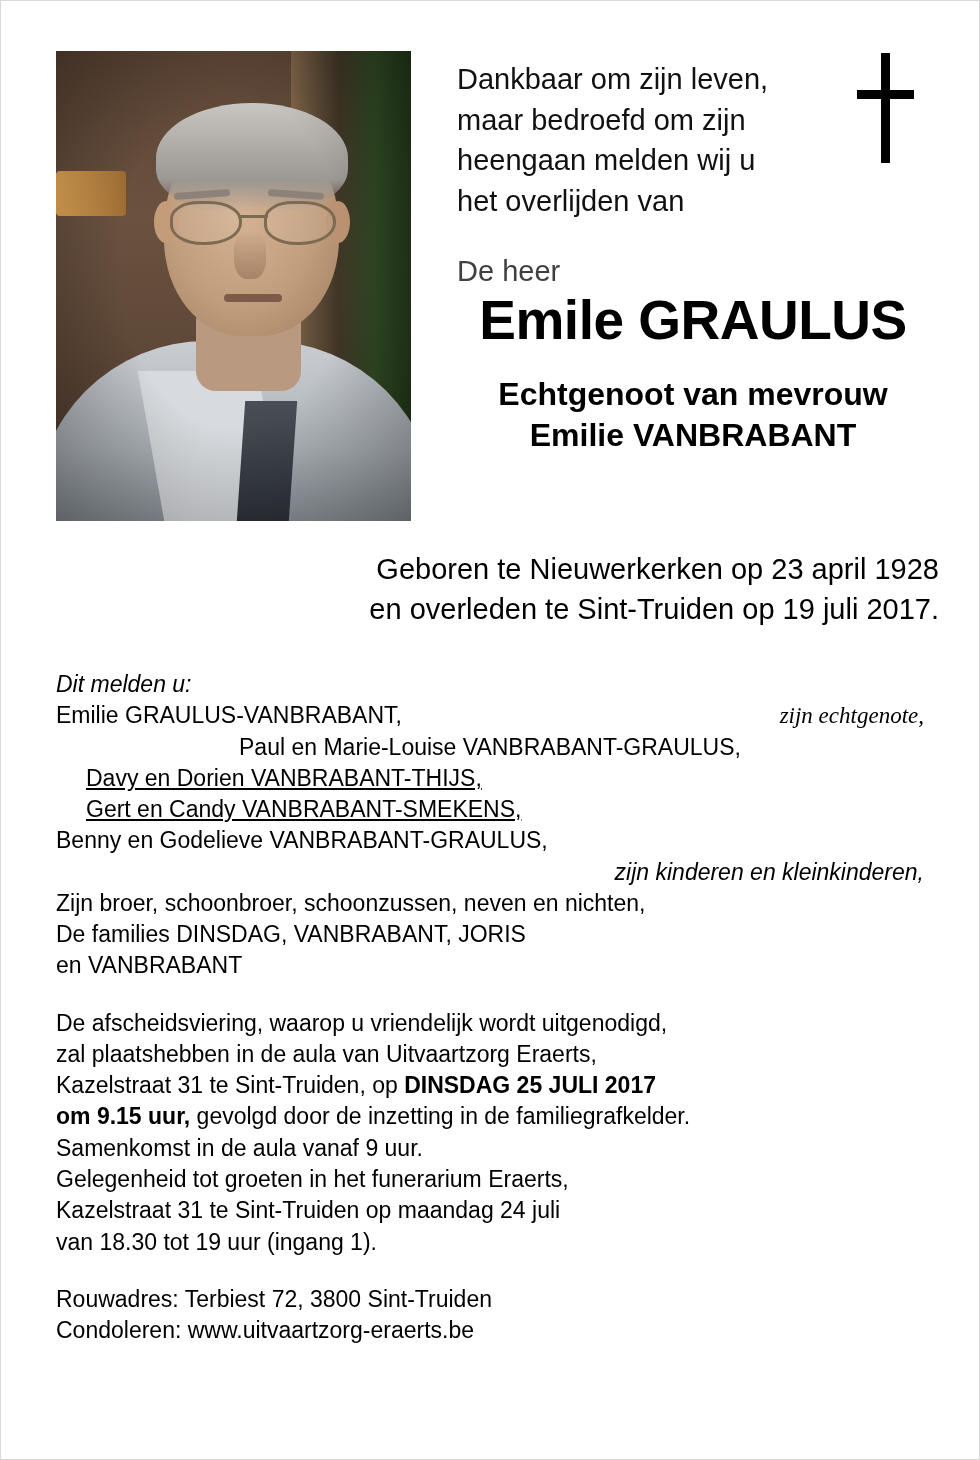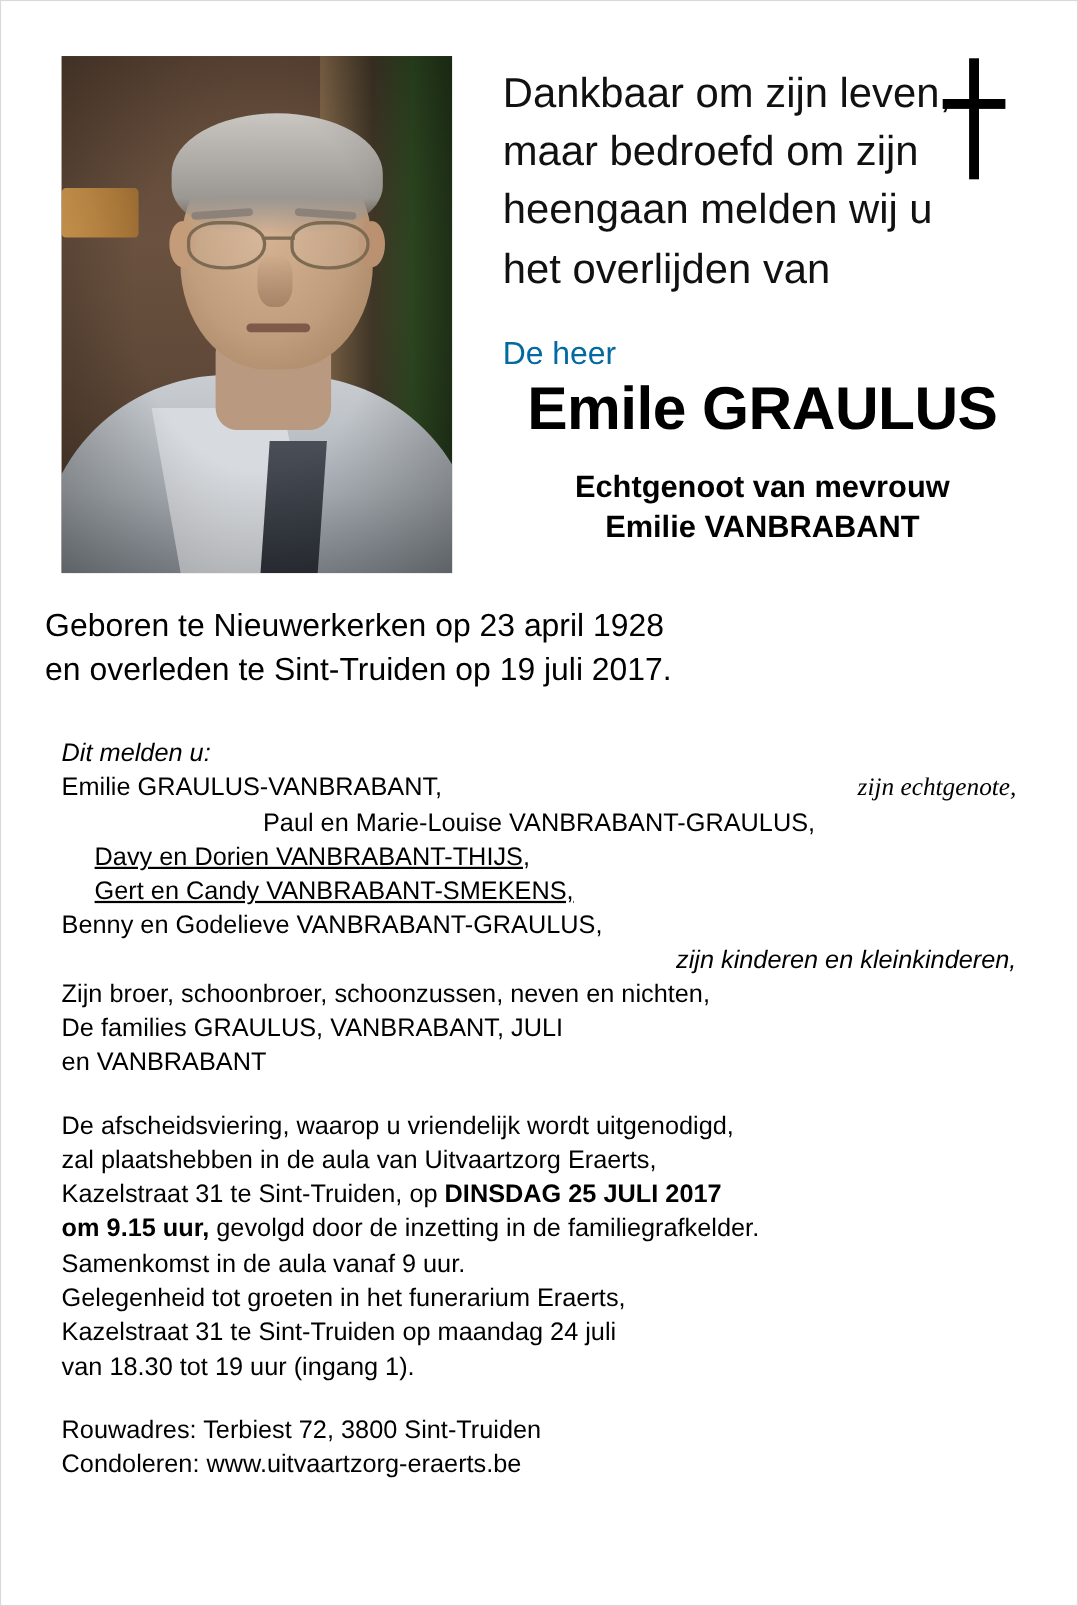--- a/index.html
+++ b/index.html
@@ -200,38 +200,38 @@
     inset: 0;
     background: radial-gradient(ellipse at 50% 45%, rgba(0,0,0,0) 45%, rgba(0,0,0,.35) 100%);
   }
 
   .header-text {
     flex: 1 1 auto;
     padding-left: 46px;
     padding-top: 8px;
   }
   .intro {
-    font-size: 38px;
+    font-size: 29px;
     line-height: 1.40;
     color: #111;
   }
   .de-heer {
     font-size: 29px;
     margin-top: 34px;
-    color: #0369a1;
+    color: #404040;
   }
   .name {
     font-size: 55px;
     font-weight: bold;
     letter-spacing: -0.5px;
     text-align: center;
     padding-right: 10px;
   }
   .spouse {
-    font-size: 28px;
+    font-size: 32px;
     font-weight: bold;
     text-align: center;
     line-height: 1.28;
     margin-top: 22px;
     padding-right: 10px;
   }
   .cross {
     position: absolute;
     right: 60px;
     top: 52px;
@@ -249,21 +249,21 @@
   .cross .h {
     position: absolute;
     left: 4px;
     top: 37px;
     width: 57px;
     height: 9px;
     background: #000;
   }
 
   .birth {
-    text-align: left;
+    text-align: right;
     font-size: 29px;
     line-height: 1.38;
     margin-top: 28px;
     padding: 0 40px;
   }
 
   .body {
     padding: 0 55px;
     margin-top: 40px;
     font-size: 23px;
@@ -356,21 +356,21 @@
         <span>Gert en Candy VANBRABANT-SMEKENS,</span>
       </div>
       <div>
         <span>Benny en Godelieve VANBRABANT-GRAULUS,</span>
       </div>
       <div class="row-right">zijn kinderen en kleinkinderen,</div>
     </div>
 
     <div>
       <div>Zijn broer, schoonbroer, schoonzussen, neven en nichten,</div>
-      <div>De families GRAULUS, VANBRABANT, JULI</div>
+      <div>De families DINSDAG, VANBRABANT, JORIS</div>
       <div>en VANBRABANT</div>
     </div>
 
     <div class="gap"></div>
 
     <div>
       <div>De afscheidsviering, waarop u vriendelijk wordt uitgenodigd,</div>
       <div>zal plaatshebben in de aula van Uitvaartzorg Eraerts,</div>
       <div>
         <span>Kazelstraat 31 te Sint-Truiden, op </span><span class="bold">DINSDAG 25 JULI 2017</span>

